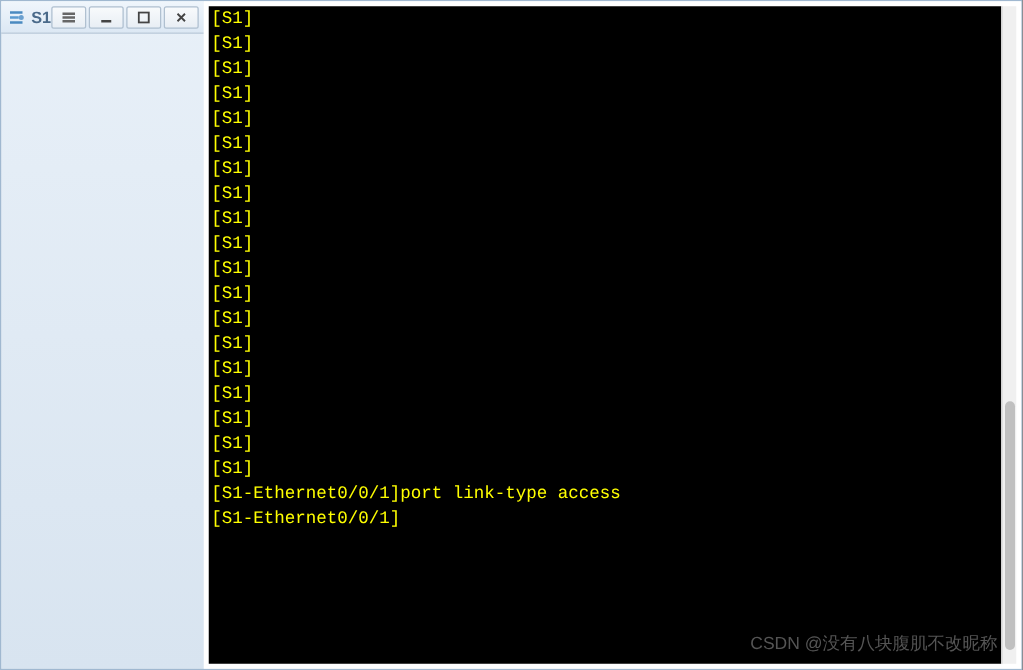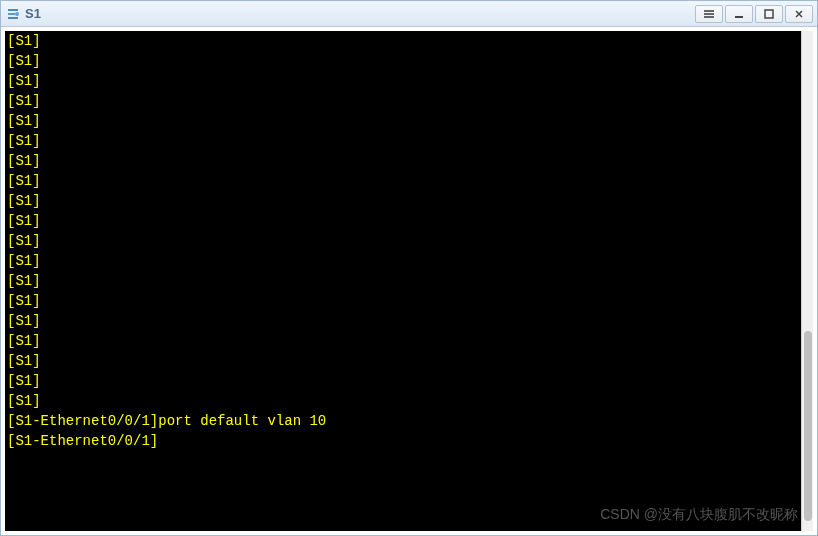--- a/index.html
+++ b/index.html
@@ -14,21 +14,21 @@
       font-family: Arial, sans-serif;
       overflow: hidden;
       position: relative;
     }
     .window {
       width: 100%;
       height: 100%;
       border: 1px solid #a0b8d0;
       background: linear-gradient(to bottom, #e8f0f8, #d8e4f0);
       display: flex;
-      flex-direction: column;
+      flex-direction: row;
     }
     .titlebar {
       height: 26px;
       background: linear-gradient(to bottom, #f0f6fc, #dce8f4);
       display: flex;
       align-items: center;
       padding: 0 4px;
       border-bottom: 1px solid #b8c8d8;
     }
     .titlebar-icon {
@@ -168,21 +168,21 @@
         <div class="terminal-line">[S1]</div>
         <div class="terminal-line">[S1]</div>
         <div class="terminal-line">[S1]</div>
         <div class="terminal-line">[S1]</div>
         <div class="terminal-line">[S1]</div>
         <div class="terminal-line">[S1]</div>
         <div class="terminal-line">[S1]</div>
         <div class="terminal-line">[S1]</div>
         <div class="terminal-line">[S1]</div>
         <div class="terminal-line">[S1]</div>
-        <div class="terminal-line">[S1-Ethernet0/0/1]port default vlan 10</div>
+        <div class="terminal-line">[S1-Ethernet0/0/1]port link-type access</div>
         <div class="terminal-line">[S1-Ethernet0/0/1]</div>
       </div>
     <div class="scrollbar">
       <div class="scrollbar-thumb"></div>
     </div>
   </div>
 </div>
 
 <div class="watermark">CSDN @没有八块腹肌不改昵称</div>
 

